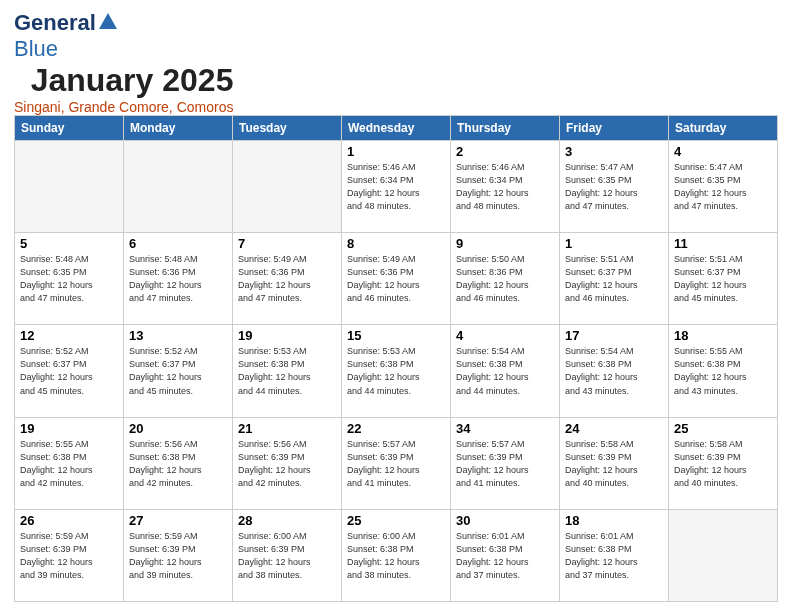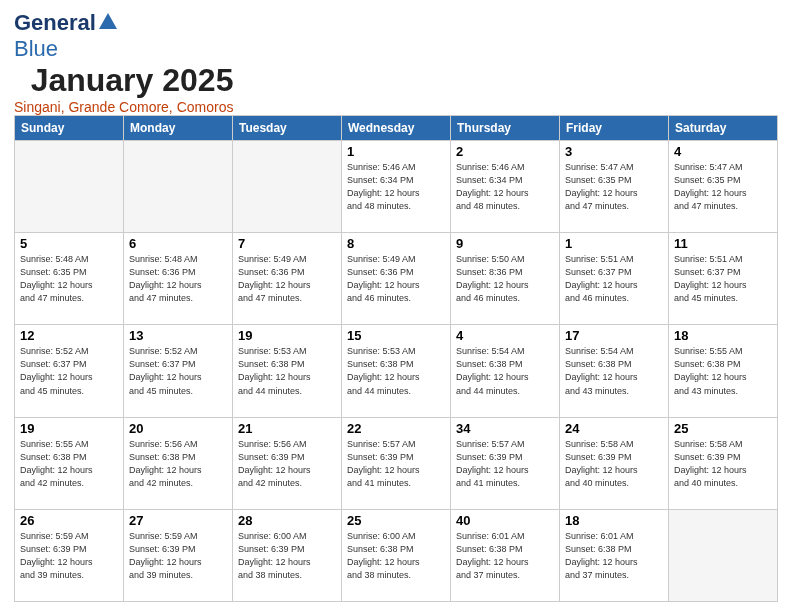--- a/index.html
+++ b/index.html
@@ -338,21 +338,21 @@
 and 38 minutes.</div>
           </td>
           <td>
             <div class="day-number">25</div>
             <div class="day-info" style="white-space: pre-line;">Sunrise: 6:00 AM
 Sunset: 6:38 PM
 Daylight: 12 hours
 and 38 minutes.</div>
           </td>
           <td>
-            <div class="day-number">40</div>
+            <div class="day-number">30</div>
             <div class="day-info" style="white-space: pre-line;">Sunrise: 6:01 AM
 Sunset: 6:38 PM
 Daylight: 12 hours
 and 37 minutes.</div>
           </td>
           <td>
             <div class="day-number">18</div>
             <div class="day-info" style="white-space: pre-line;">Sunrise: 6:01 AM
 Sunset: 6:38 PM
 Daylight: 12 hours

